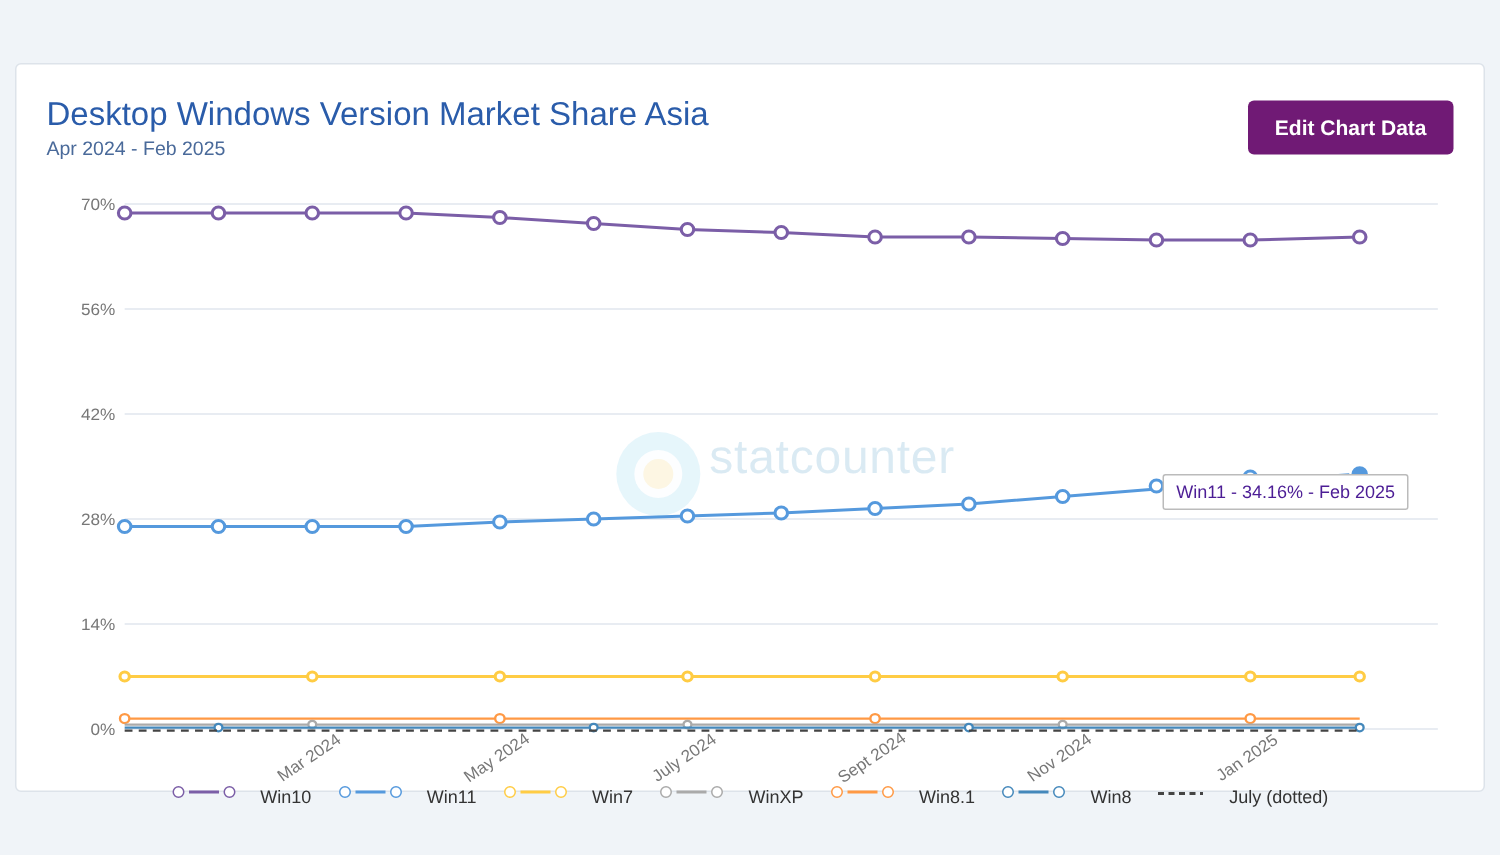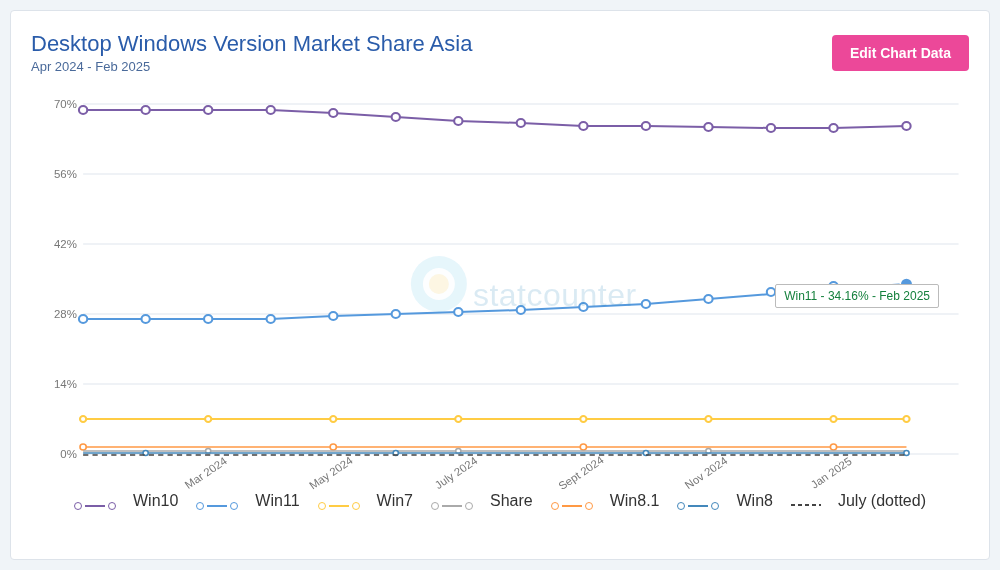--- a/index.html
+++ b/index.html
@@ -11,21 +11,21 @@
       align-items: center;
       width: 1000px;
       height: 570px;
       overflow: hidden;
     }
     .chart-container {
       background: #fff;
       border: 1px solid #dde3ea;
       border-radius: 4px;
       width: 980px;
-      height: 550px;
+      height: 486px;
       padding: 20px 20px 16px 20px;
       position: relative;
     }
     .header-row {
       display: flex;
       justify-content: space-between;
       align-items: flex-start;
       margin-bottom: 4px;
     }
     .title-block {}
@@ -34,21 +34,21 @@
       font-weight: 400;
       color: #2a5caa;
       line-height: 1.2;
     }
     .chart-subtitle {
       font-size: 13px;
       color: #4a6a9a;
       margin-top: 2px;
     }
     .edit-btn {
-      background: #ec4899;
+      background: #701a75;
       color: #fff;
       border: none;
       border-radius: 4px;
       padding: 10px 18px;
       font-size: 14px;
       font-weight: 600;
       cursor: pointer;
       white-space: nowrap;
       margin-top: 4px;
     }
@@ -65,21 +65,21 @@
       overflow: visible;
     }
 
     
     .watermark {
       position: absolute;
       top: 50%;
       left: 50%;
       transform: translate(-40%, -50%);
       display: flex;
-      align-items: flex-end;
+      align-items: flex-start;
       gap: 4px;
       opacity: 0.18;
       pointer-events: none;
       user-select: none;
     }
     .watermark-logo {
       width: 60px;
       height: 60px;
     }
     .watermark-text {
@@ -89,40 +89,40 @@
       letter-spacing: 0.5px;
     }
 
     
     .tooltip-box {
       position: absolute;
       background: #fff;
       border: 1px solid #bbb;
       padding: 4px 8px;
       font-size: 12px;
-      color: #15803d;
+      color: #4c1d95;
       border-radius: 2px;
       pointer-events: none;
       white-space: nowrap;
     }
 
     
     .legend {
       display: flex;
       justify-content: center;
       align-items: center;
       gap: 18px;
       margin-top: 8px;
       flex-wrap: wrap;
     }
     .legend-item {
       display: flex;
-      align-items: flex-end;
+      align-items: flex-start;
       gap: 17px;
-      font-size: 16px;
+      font-size: 12px;
       color: #333;
       cursor: pointer;
     }
     .legend-icon {
       display: flex;
       align-items: center;
       gap: 3px;
     }
     .legend-line {
       width: 20px;
@@ -287,21 +287,21 @@
       </div>
       <span>Win7</span>
     </div>
 
     <div class="legend-item">
       <div class="legend-icon">
         <span class="legend-dot" style="color:#aaaaaa; border-color:#aaaaaa;"></span>
         <span class="legend-line" style="background:#aaaaaa;"></span>
         <span class="legend-dot" style="color:#aaaaaa; border-color:#aaaaaa;"></span>
       </div>
-      <span>Share</span>
+      <span>WinXP</span>
     </div>
 
     <div class="legend-item">
       <div class="legend-icon">
         <span class="legend-dot" style="color:#ff9944; border-color:#ff9944;"></span>
         <span class="legend-line" style="background:#ff9944;"></span>
         <span class="legend-dot" style="color:#ff9944; border-color:#ff9944;"></span>
       </div>
       <span>Win8.1</span>
     </div>

